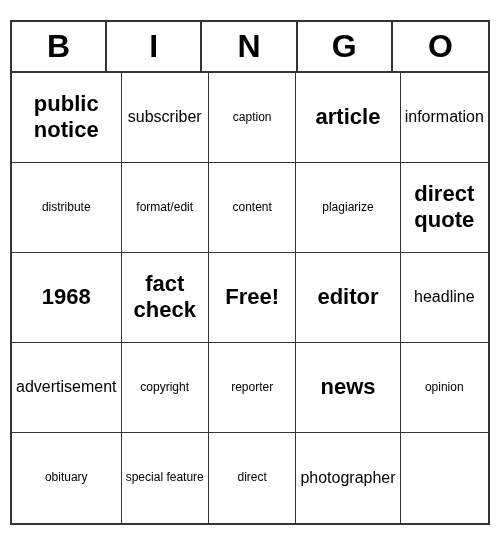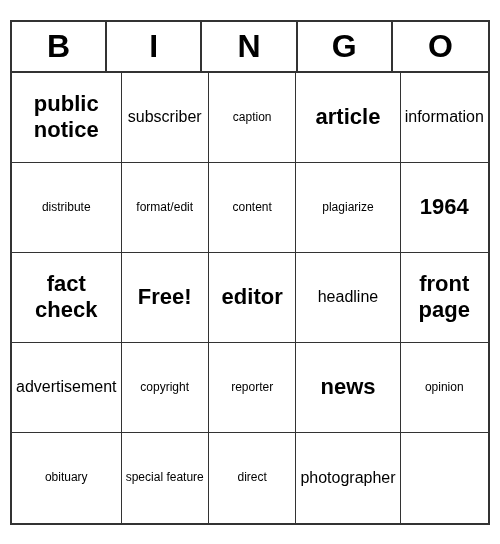--- a/index.html
+++ b/index.html
@@ -124,36 +124,36 @@
       <div class="bingo-cell">
         <span class="cell-text font-medium">format/edit</span>
       </div>
       <div class="bingo-cell">
         <span class="cell-text font-medium">content</span>
       </div>
       <div class="bingo-cell">
         <span class="cell-text font-medium">plagiarize</span>
       </div>
       <div class="bingo-cell">
-        <span class="cell-text font-xlarge">1964</span>
+        <span class="cell-text font-large">direct quote</span>
+      </div>
+      <div class="bingo-cell">
+        <span class="cell-text font-xlarge">1968</span>
       </div>
       <div class="bingo-cell">
         <span class="cell-text font-large">fact check</span>
       </div>
       <div class="bingo-cell">
         <span class="cell-text font-xlarge">Free!</span>
       </div>
       <div class="bingo-cell">
         <span class="cell-text font-large">editor</span>
       </div>
       <div class="bingo-cell">
         <span class="cell-text font-small">headline</span>
-      </div>
-      <div class="bingo-cell">
-        <span class="cell-text font-large">front page</span>
       </div>
       <div class="bingo-cell">
         <span class="cell-text font-small">advertisement</span>
       </div>
       <div class="bingo-cell">
         <span class="cell-text font-medium">copyright</span>
       </div>
       <div class="bingo-cell">
         <span class="cell-text font-medium">reporter</span>
       </div>

